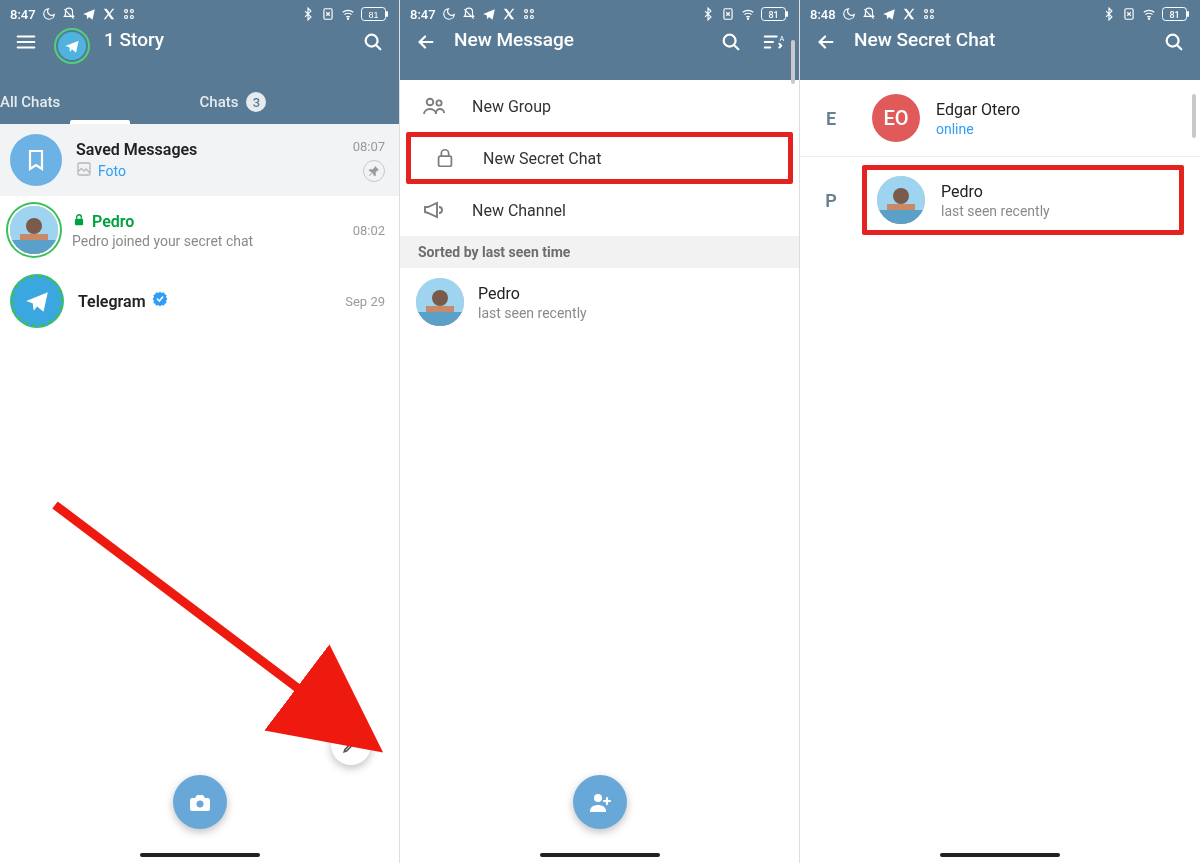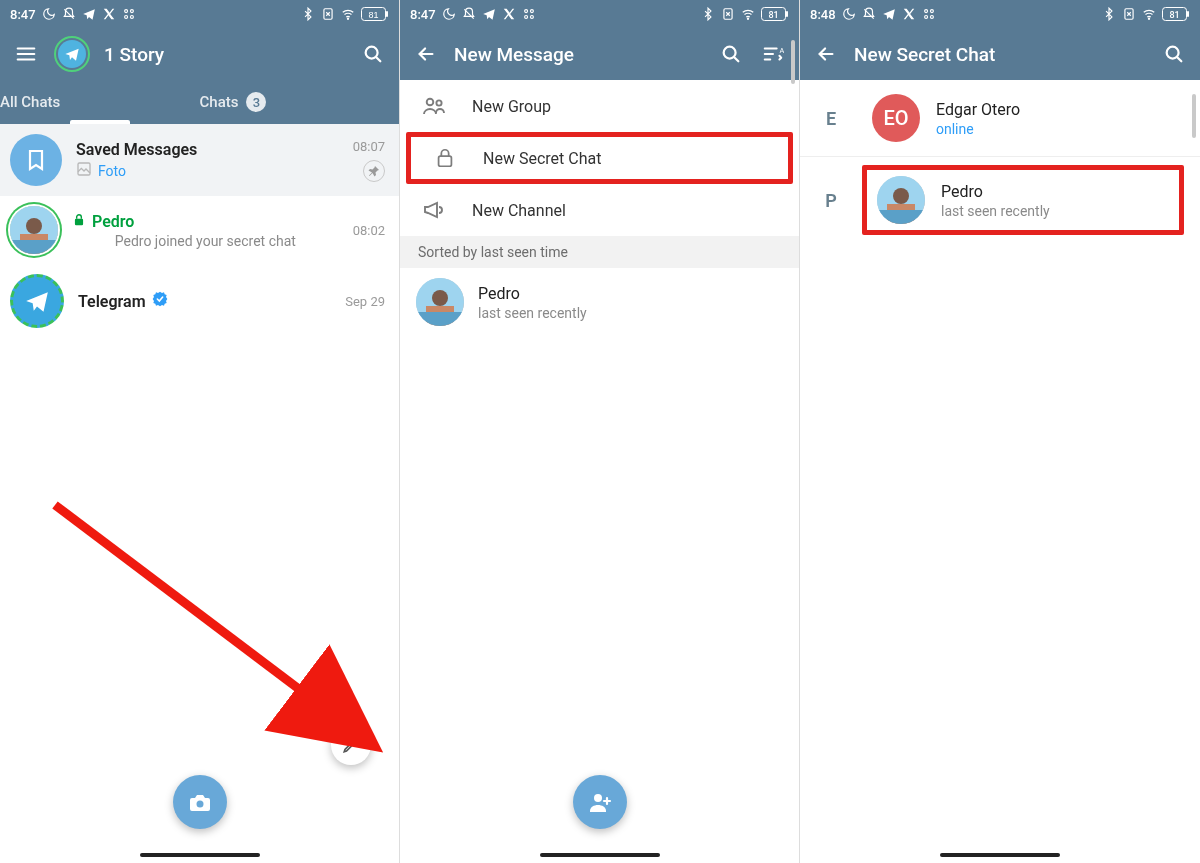--- a/index.html
+++ b/index.html
@@ -45,21 +45,20 @@
   }
   .status-left span, .status-right span { display: inline-flex; align-items: center; }
   .sicon { width: 14px; height: 14px; display: inline-block; }
 
   
   .header {
     height: 52px;
     background: #587a94;
     color: #fff;
     display: flex;
-    align-items: center;
     padding: 0 12px;
     gap: 14px;
   }
   .header .title {
     font-size: 19px;
     font-weight: 500;
     flex: 1;
   }
   .icon-btn {
     width: 28px; height: 28px;
@@ -114,21 +113,21 @@
     background: rgba(255,255,255,0.85);
     color: #587a94;
     border-radius: 10px;
     min-width: 20px; height: 20px;
     padding: 0 6px;
     display: inline-flex; align-items: center; justify-content: center;
     font-size: 13px;
   }
 
   
-  .chat-list { background: #fff; text-align: center; }
+  .chat-list { background: #fff; }
   .chat-row {
     display: flex;
     align-items: center;
     padding: 10px 14px 10px 10px;
     gap: 14px;
     cursor: pointer;
   }
   .chat-row.selected { background: #f1f3f5; }
   .avatar {
     width: 52px; height: 52px; border-radius: 50%;
@@ -183,20 +182,21 @@
   .option-row .oicon { color: #7d7d7d; width: 24px; display:flex; justify-content:center; }
   .highlight-red {
     border: 5px solid #e4221f;
     border-radius: 2px;
   }
   .section-header {
     background: #f2f2f2;
     color: #6d6d6d;
     font-size: 14px;
     padding: 8px 18px;
+    font-weight: bold;
   }
 
   
   .contact-row {
     display: flex; align-items: center;
     padding: 8px 16px;
     gap: 16px;
     cursor: pointer;
   }
   .contact-letter {

